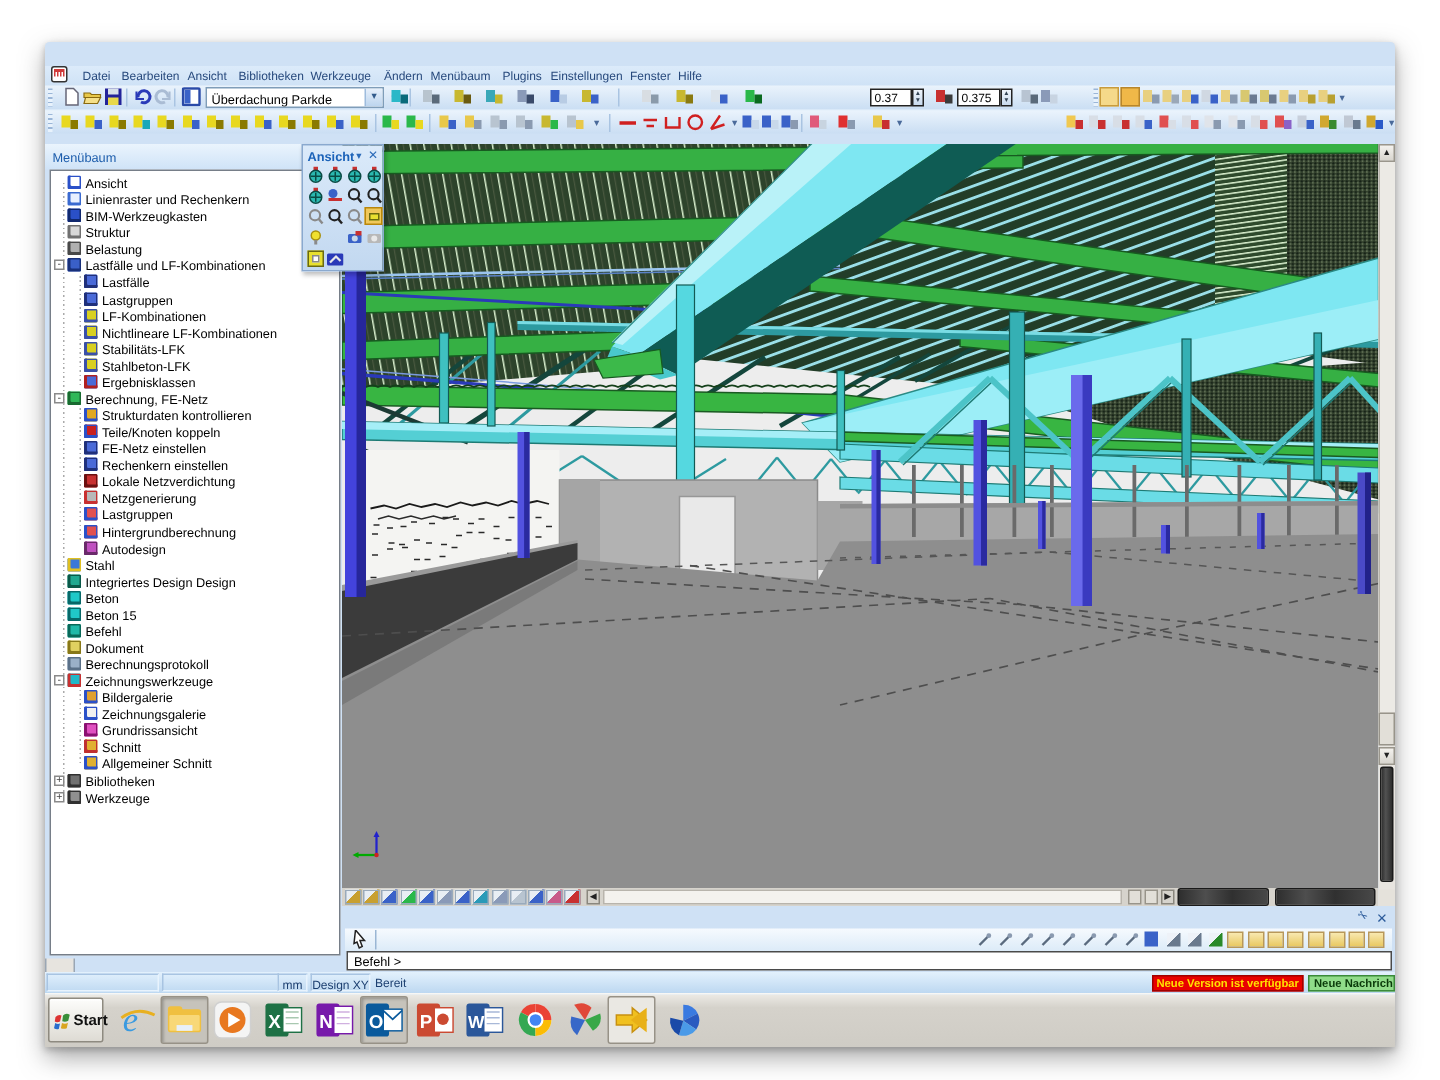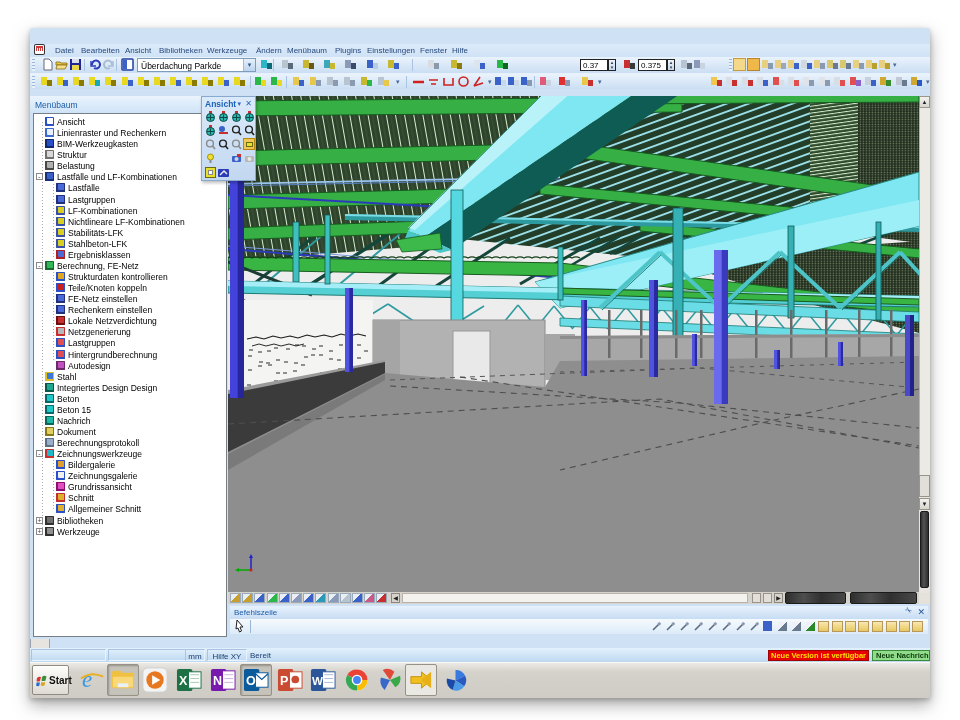--- a/index.html
+++ b/index.html
@@ -509,21 +509,21 @@
 <div class="ti" style="left:11px;top:279.8px">
             <i style="background:#20c8c8;box-shadow:inset 0 0 0 1px #086868,inset 2px -2px 0 #086868"></i>
             <b>Beton</b>
           </div>
 <div class="ti" style="left:11px;top:290.8px">
             <i style="background:#20c8c8;box-shadow:inset 0 0 0 1px #086868,inset 2px -2px 0 #086868"></i>
             <b>Beton 15</b>
           </div>
 <div class="ti" style="left:11px;top:301.9px">
             <i style="background:#20b8a8;box-shadow:inset 0 0 0 1px #086858,inset 2px -2px 0 #086858"></i>
-            <b>Nachrich</b>
+            <b>Befehl</b>
           </div>
 <div class="ti" style="left:11px;top:313.0px">
             <i style="background:#e0d060;box-shadow:inset 0 0 0 1px #887818,inset 2px -2px 0 #887818"></i>
             <b>Dokument</b>
           </div>
 <div class="ti" style="left:11px;top:324.0px">
             <i style="background:#9ab0c8;box-shadow:inset 0 0 0 1px #5a7088,inset 2px -2px 0 #5a7088"></i>
             <b>Berechnungsprotokoll</b>
           </div>
 <div class="ti" style="left:11px;top:335.1px">
@@ -886,21 +886,20 @@
         </svg>
 <div class="pic" style="left:3px;top:70px;background:#e8e030;border:1px solid #6a6a10">
           <div style="position:absolute;left:2px;top:2px;width:5px;height:5px;background:#fff;border:1px solid #888"></div>
         </div>
 <svg class="pic" style="left:16px;top:70px" viewBox="0 0 11 11">
           <rect x="0" y="2" width="11" height="8" rx="1" fill="#2a3ab8"></rect>
           <path d="M2 8 L6 4 L9 7" stroke="#e8e8e8" stroke-width="1.5" fill="none"></path>
         </svg>
       </div>
 <div class="abs" id="cmdwin">
-        <div id="cmdhead">Befehlszeile</div>
 <div style="position:absolute;right:18px;top:2px;font-size:8px;color:#2a5a9a;transform:rotate(35deg)">✂</div>
 <div style="position:absolute;right:5px;top:3px;font-size:9px;color:#2a5a9a">✕</div>
 <div id="cmdrow">
           <svg style="position:absolute;left:5px;top:1px" width="10" height="13" viewBox="0 0 10 13">
             <path d="M2 0 L8 7 L5 7 L6.5 11 L4.5 12 L3 8 L1 9 Z" fill="#fff" stroke="#222" stroke-width="1"></path>
           </svg>
 <div style="position:absolute;left:20px;top:1px;width:1px;height:13px;background:#9ab6d4"></div>
 <svg style="position:absolute;left:421px;top:2px" width="11" height="11" viewBox="0 0 11 11">
             <line x1="2" y1="9" x2="9" y2="2" stroke="#5a6a7e" stroke-width="1.6"></line>
             <circle cx="8.2" cy="2.8" r="1.6" fill="#8a9ab0"></circle>
@@ -939,26 +938,27 @@
 <div style="position:absolute;left:576px;top:3px;width:9px;height:9px;background:linear-gradient(135deg,#eef2f8 45%,#2a8a2a 45%)"></div>
 <div style="position:absolute;left:588px;top:2px;width:11px;height:11px;background:linear-gradient(#f8e8b0,#e8c860);border:1px solid #b8985a"></div>
 <div style="position:absolute;left:602px;top:2px;width:11px;height:11px;background:linear-gradient(#f8e8b0,#e8c860);border:1px solid #b8985a"></div>
 <div style="position:absolute;left:615px;top:2px;width:11px;height:11px;background:linear-gradient(#f8e8b0,#e8c860);border:1px solid #b8985a"></div>
 <div style="position:absolute;left:628px;top:2px;width:11px;height:11px;background:linear-gradient(#f8e8b0,#e8c860);border:1px solid #b8985a"></div>
 <div style="position:absolute;left:642px;top:2px;width:11px;height:11px;background:linear-gradient(#f8e8b0,#e8c860);border:1px solid #b8985a"></div>
 <div style="position:absolute;left:656px;top:2px;width:11px;height:11px;background:linear-gradient(#f8e8b0,#e8c860);border:1px solid #b8985a"></div>
 <div style="position:absolute;left:669px;top:2px;width:11px;height:11px;background:linear-gradient(#f8e8b0,#e8c860);border:1px solid #b8985a"></div>
 <div style="position:absolute;left:682px;top:2px;width:11px;height:11px;background:linear-gradient(#f8e8b0,#e8c860);border:1px solid #b8985a"></div>
         </div>
+<div id="cmdinput">Befehl &gt;</div>
       </div>
 <div class="abs" id="status">
 <div class="stseg" style="left:1px;width:75px"></div>
 <div class="stseg" style="left:78px;width:78px"></div>
 <div class="stseg" style="left:155px;width:20px;text-align:center">mm</div>
-<div class="stseg" style="left:177px;width:40px;text-align:center">Hilfe XY</div>
+<div class="stseg" style="left:177px;width:40px;text-align:center">Design XY</div>
 <span style="position:absolute;left:220px;top:3px">Bereit</span>
 <div id="notifred">Neue Version ist verfügbar</div>
 <div id="notifgreen">Neue Nachrich</div>
 </div>
 <div class="abs" id="taskbar">
 <div id="startbtn">
           <span style="position:absolute;left:16px;top:9px">Start</span>
 <svg style="position:absolute;left:3px;top:8px" width="13" height="13" viewBox="0 0 13 13">
             <path d="M1 4 Q3 2 5 3 L4 7 Q2 8 0.5 7 Z" fill="#d33"></path>
             <path d="M6 3 Q8 1 10.5 2.5 L9.5 6.5 Q7.5 7.5 5.5 6.8 Z" fill="#3a8f3a"></path>

